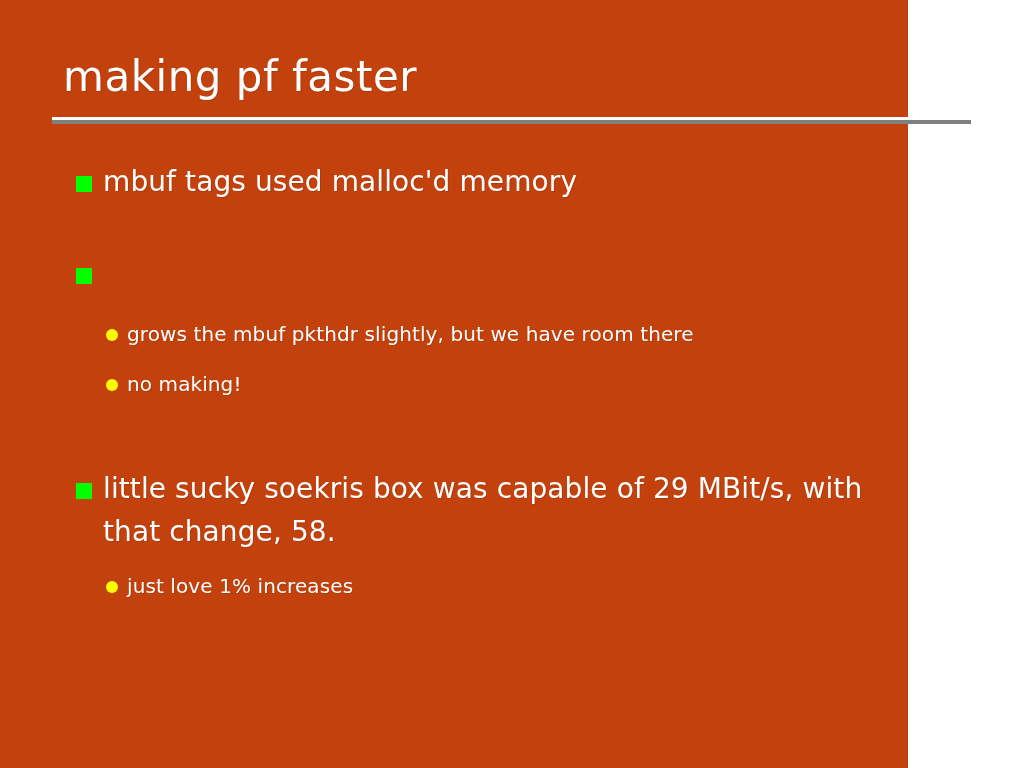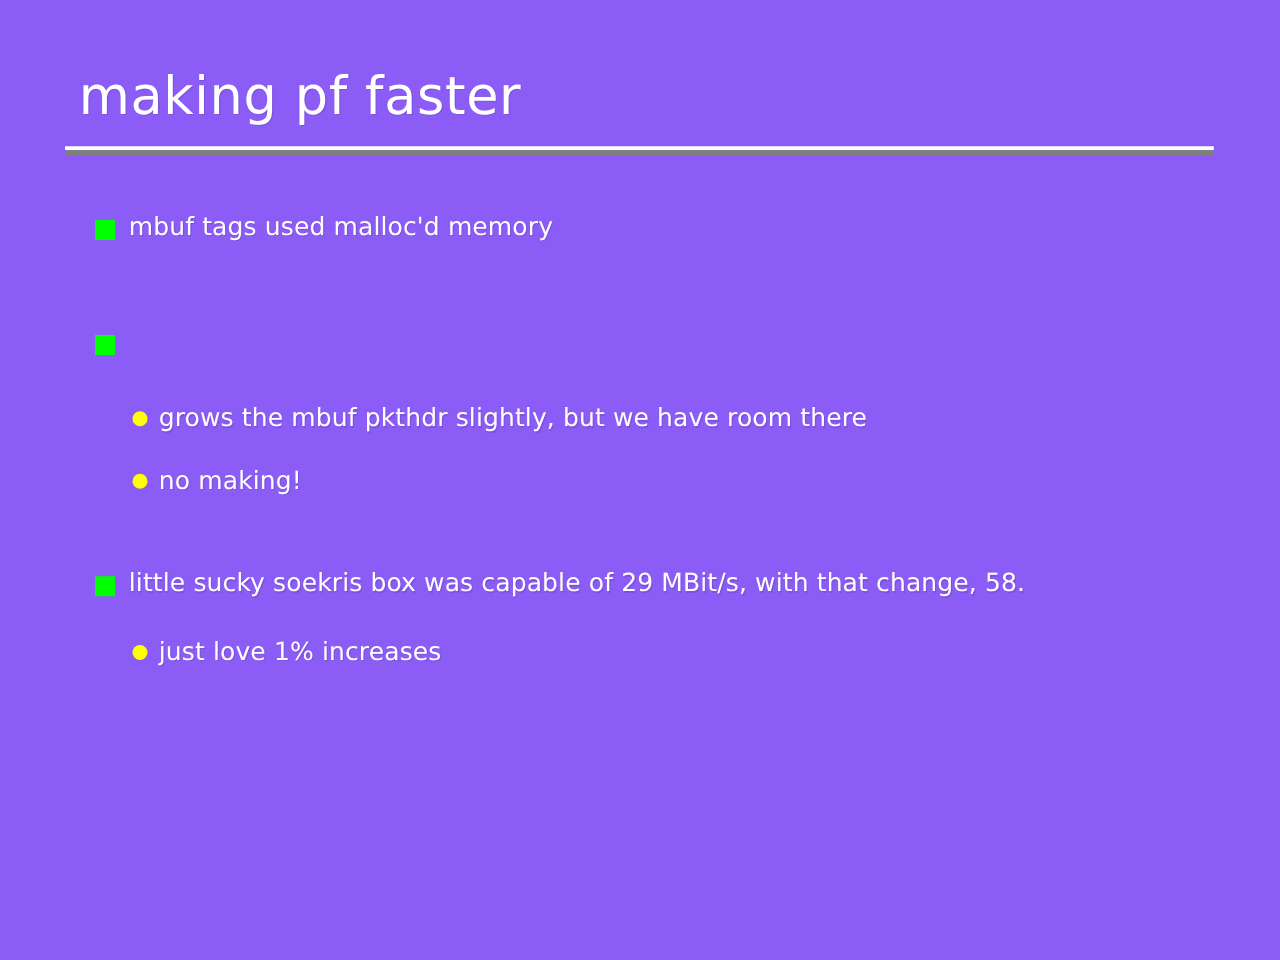--- a/index.html
+++ b/index.html
@@ -8,23 +8,23 @@
   }
   body {
     width: 1024px;
     height: 768px;
     overflow: hidden;
     font-family: "DejaVu Sans", sans-serif;
   }
 
   .slide {
     position: relative;
-    width: 1024px;
+    width: 908px;
     height: 768px;
-    background: #8b5cf6;
+    background: #c2410c;
     box-sizing: border-box;
   }
 
   
   .title {
     position: absolute;
     left: 63px;
     top: 56px;
     color: #ffffff;
     font-family: "DejaVu Sans", sans-serif;
@@ -63,21 +63,21 @@
 
   .block {
     position: relative;
   }
 
   .l1 {
     position: relative;
     padding-left: 103px;
     color: #ffffff;
     font-family: "DejaVu Sans", sans-serif;
-    font-size: 20px;
+    font-size: 28px;
     line-height: 43px;
     font-weight: 400;
     letter-spacing: 0.1px;
     text-shadow: 1px 1px 0 rgba(0,0,0,0.10);
   }
 
   .l1 .sq-bullet {
     position: absolute;
     left: 76px;
     top: 16px;
@@ -148,21 +148,21 @@
       </div>
       <div class="l2">
         <span class="dot-bullet"></span>
         <span>no making!</span>
       </div>
     </div>
 
     <div class="spacer-md"></div>
 
     <div class="block">
-      <div class="l1" style="max-width:820px;">
+      <div class="l1" style="max-width:820px;margin-top:22px;">
         <span class="sq-bullet"></span>
         <span>little sucky soekris box was capable of 29 MBit/s, with that change, 58.</span>
       </div>
       <div class="l2">
         <span class="dot-bullet"></span>
         <span>just love 1% increases</span>
       </div>
     </div>
 
   </div>

